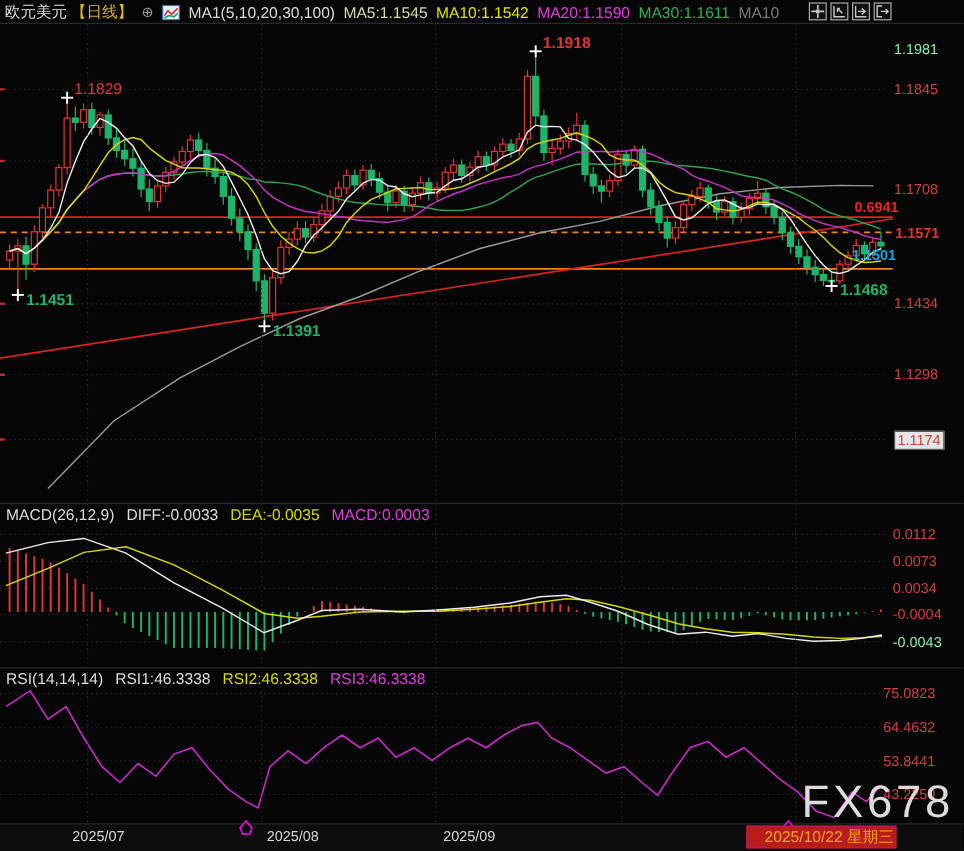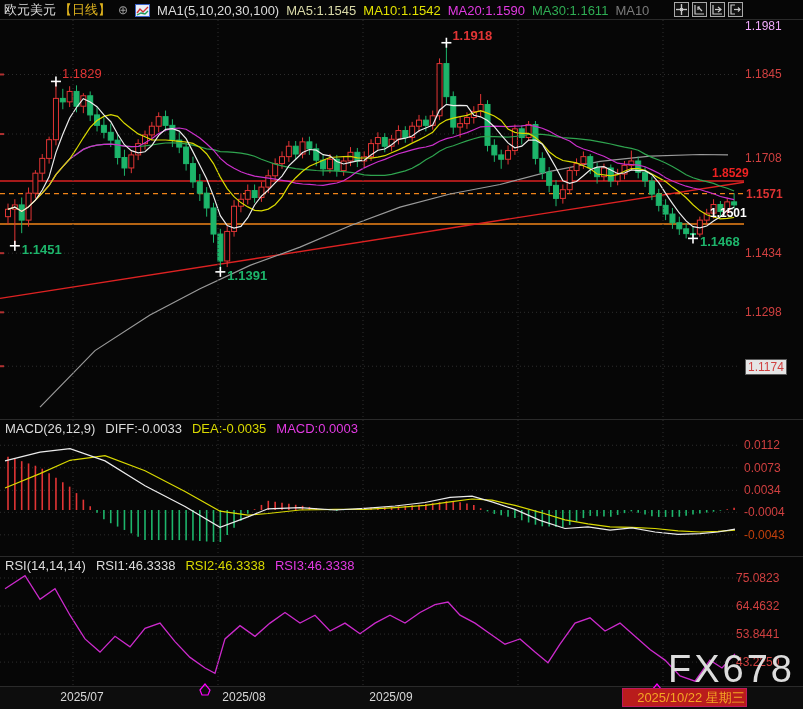--- a/index.html
+++ b/index.html
@@ -418,39 +418,39 @@
     <line x1="693" y1="233.39359999999948" x2="693" y2="243.39359999999948" stroke="#ffffff" stroke-width="1.6"></line>
     <line x1="0" y1="19.5" x2="803" y2="19.5" stroke="#2a2a2a" stroke-width="1"></line>
     <line x1="0" y1="419.5" x2="803" y2="419.5" stroke="#2a2a2a" stroke-width="1"></line>
     <line x1="0" y1="556.5" x2="803" y2="556.5" stroke="#2a2a2a" stroke-width="1"></line>
     <line x1="0" y1="686.5" x2="803" y2="686.5" stroke="#2a2a2a" stroke-width="1"></line>
     <polygon points="200,690 205,684 210,690 208,695 202,695" fill="none" stroke="#ff00ff" stroke-width="1.2"></polygon>
     <polygon points="652,690 657,684 662,690 660,695 654,695" fill="none" stroke="#ff00ff" stroke-width="1.2"></polygon>
   </svg>
 
 <div id="overlay">
-    <div class="ax" style="left: 745px; top: 19px; color: #f0abfc;">1.1981</div>
+    <div class="ax" style="left: 745px; top: 34px; color: #86efac;">1.1981</div>
     <div class="ax" style="left: 745px; top: 67.474px; color: rgb(208, 64, 64);">1.1845</div>
     <div class="ax" style="left: 745px; top: 127.042px; color: rgb(208, 64, 64); margin-top: 24px;">1.1708</div>
     <div class="ax" style="left: 745px; top: 246.177px; color: rgb(208, 64, 64);">1.1434</div>
     <div class="ax" style="left: 745px; top: 305.31px; color: rgb(208, 64, 64);">1.1298</div>
     <div class="ax ax-box" style="left: 745px; top: 359.225px; color: rgb(208, 64, 64);">1.1174</div>
     <div class="ann" style="left: 61.95px; top: 66.4308px; color: rgb(226, 53, 53); font-weight: normal;">1.1829</div>
     <div class="ann" style="left: 452.4px; top: 27.7336px; color: rgb(226, 53, 53); font-weight: bold;">1.1918</div>
     <div class="ann" style="left: 21.85px; top: 241.785px; color: rgb(29, 181, 107); font-weight: bold;">1.1451</div>
     <div class="ann" style="left: 227.35px; top: 267.873px; color: rgb(29, 181, 107); font-weight: bold;">1.1391</div>
     <div class="ann" style="left: 700px; top: 234.394px; color: rgb(29, 181, 107); font-weight: bold;">1.1468</div>
-    <div class="ax" style="left: 712px; top: 166px; color: rgb(238, 34, 34); font-weight: bold;">1.8529</div>
+    <div class="ax" style="left: 712px; top: 166px; color: rgb(238, 34, 34); font-weight: bold;">0.6941</div>
     <div class="ax" style="left: 746px; top: 186.609px; color: rgb(221, 51, 51); font-weight: bold;">1.1571</div>
-    <div class="ax" style="left: 710px; top: 206.045px; color: #ffffff; font-weight: bold;">1.1501</div>
+    <div class="ax" style="left: 710px; top: 206.045px; color: #0ea5e9; font-weight: bold;">1.1501</div>
     <div class="ax" style="left: 744px; top: 438.26px; color: rgb(208, 64, 64);">0.0112</div>
     <div class="ax" style="left: 744px; top: 460.803px; color: rgb(208, 64, 64);">0.0073</div>
     <div class="ax" style="left: 744px; top: 483.347px; color: rgb(208, 64, 64);">0.0034</div>
     <div class="ax" style="left: 744px; top: 505.312px; color: rgb(208, 64, 64);">-0.0004</div>
-    <div class="ax" style="left: 744px; top: 527.855px; color: #c2410c;">-0.0043</div>
+    <div class="ax" style="left: 744px; top: 527.855px; color: #86efac;">-0.0043</div>
     <div class="ax" style="left: 736px; top: 571px; color: rgb(208, 64, 64);">75.0823</div>
     <div class="ax" style="left: 736px; top: 599.034px; color: rgb(208, 64, 64);">64.4632</div>
     <div class="ax" style="left: 736px; top: 627.069px; color: rgb(208, 64, 64);">53.8441</div>
     <div class="ax" style="left: 736px; top: 655.103px; color: rgb(208, 64, 64);">43.2250</div>
     <div class="flabel" style="left: 82px;">2025/07</div>
     <div class="flabel" style="left: 244px;">2025/08</div>
     <div class="flabel" style="left: 391px;">2025/09</div>
     <div class="flabel" style="left: 542px; margin-top: 39px;">2025/10</div>
   </div>
 

